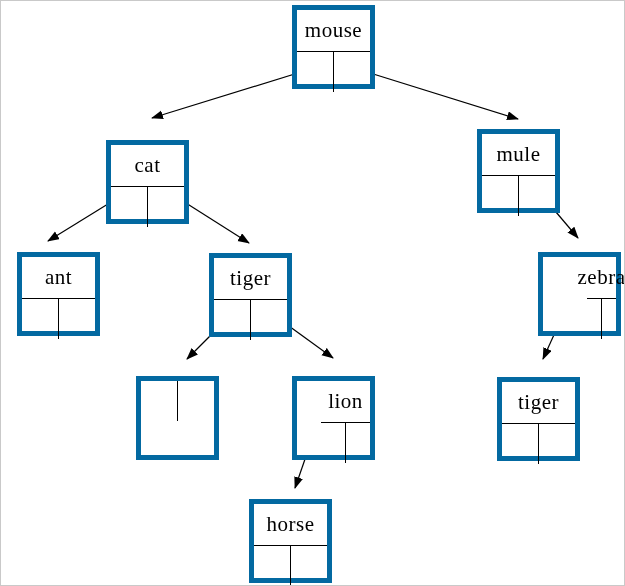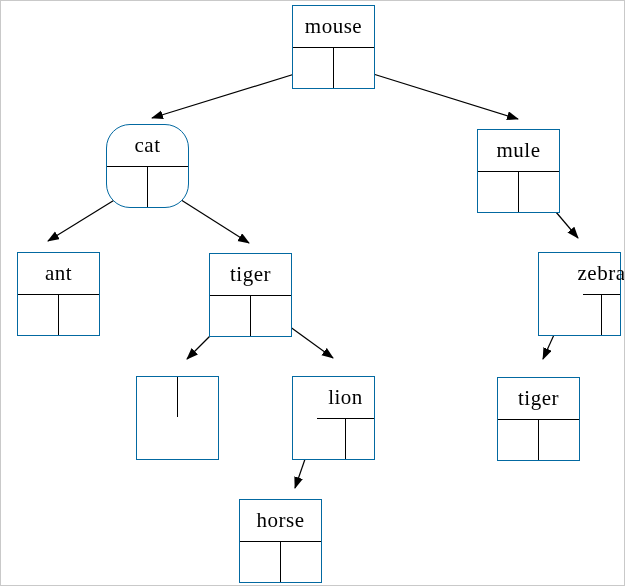--- a/index.html
+++ b/index.html
@@ -23,21 +23,21 @@
     top: 0;
     width: 625px;
     height: 586px;
     pointer-events: none;
   }
   .node {
     position: absolute;
     width: 83px;
     height: 84px;
     box-sizing: border-box;
-    border: 1px solid #0369a1;
+    border: 5px solid #0369a1;
     background: #ffffff;
   }
   .node-label {
     box-sizing: border-box;
     height: 42px;
     border-bottom: 1px solid #000000;
     display: flex;
     align-items: center;
     justify-content: center;
     font-size: 21px;
@@ -79,21 +79,21 @@
   </svg>
 
   <div class="node" style="left:291px; top:4px;">
     <div class="node-label">mouse</div>
     <div class="node-cells">
       <div class="cell left"></div>
       <div class="cell right"></div>
     </div>
   </div>
 
-  <div class="node" style="left:105px; top:123px;border-radius:24px;">
+  <div class="node" style="left:105px; top:139px;">
     <div class="node-label">cat</div>
     <div class="node-cells">
       <div class="cell left"></div>
       <div class="cell right"></div>
     </div>
   </div>
 
   <div class="node" style="left:476px; top:128px;text-align:center;">
     <div class="node-label">mule</div>
     <div class="node-cells">
@@ -142,21 +142,21 @@
   </div>
 
   <div class="node" style="left:496px; top:376px;">
     <div class="node-label">tiger</div>
     <div class="node-cells">
       <div class="cell left"></div>
       <div class="cell right"></div>
     </div>
   </div>
 
-  <div class="node" style="left:238px; top:498px;">
+  <div class="node" style="left:248px; top:498px;">
     <div class="node-label">horse</div>
     <div class="node-cells">
       <div class="cell left"></div>
       <div class="cell right"></div>
     </div>
   </div>
 
 </div>
 
 </body></html>

